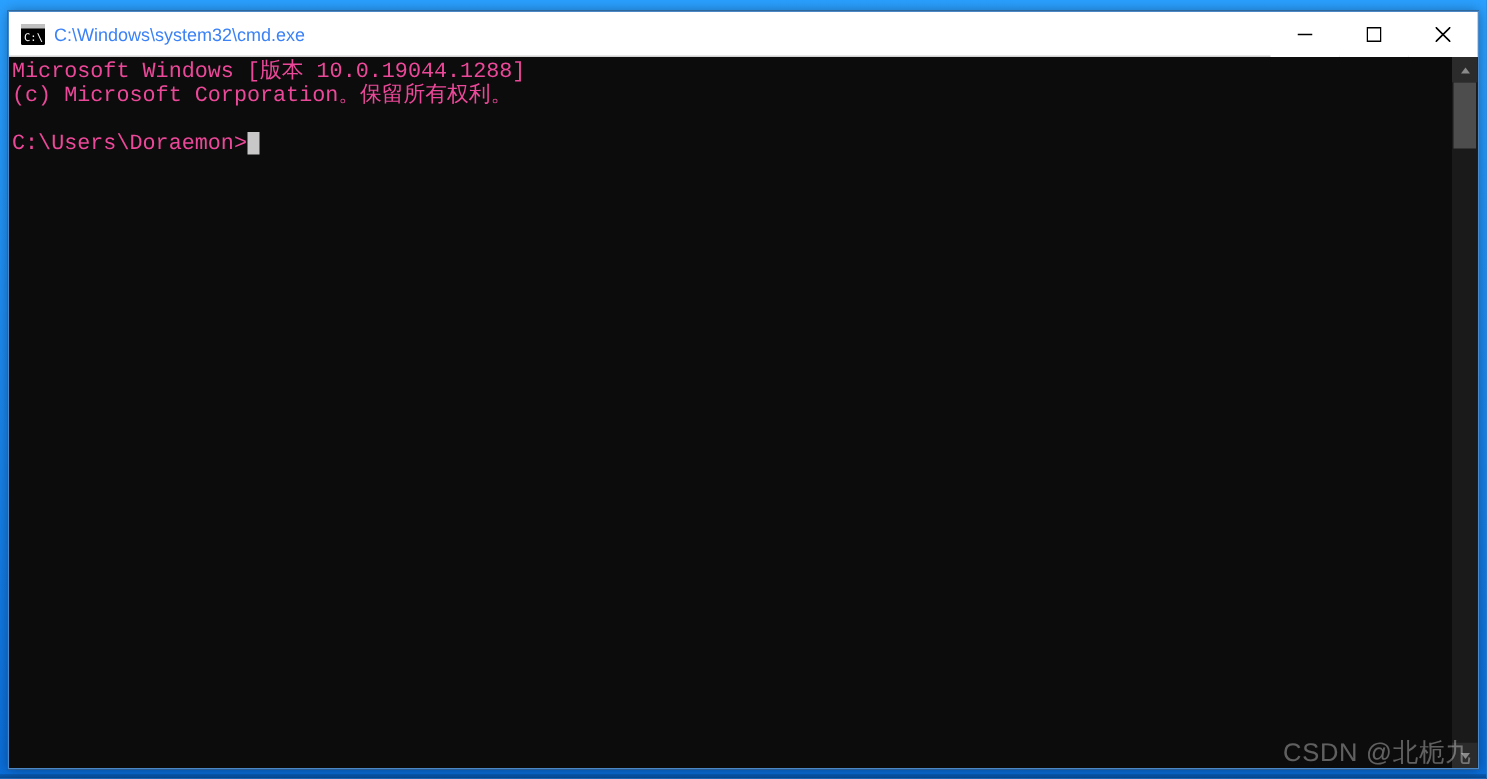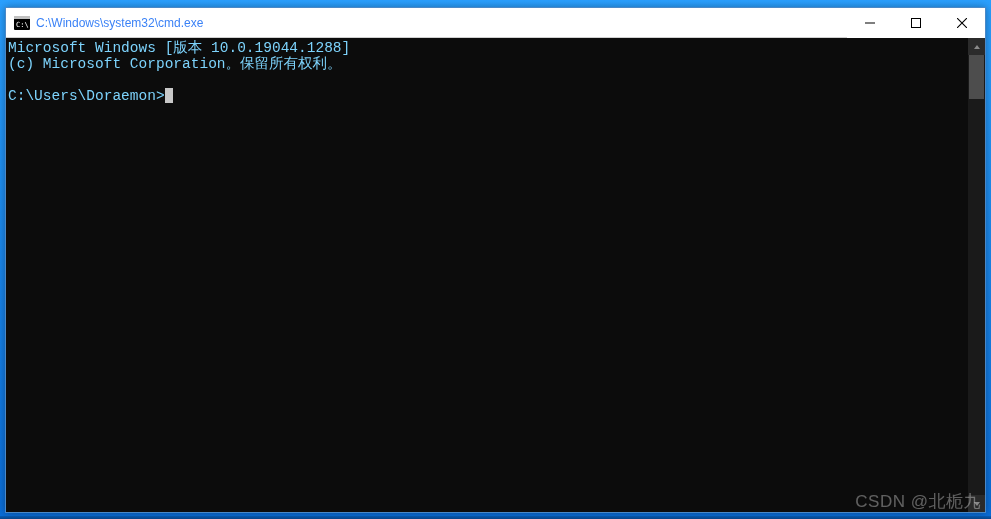--- a/index.html
+++ b/index.html
@@ -63,21 +63,21 @@
     .winbtn svg { width: 10px; height: 10px; }
     .client {
       flex: 1;
       display: flex;
       background: #0c0c0c;
       min-height: 0;
     }
     .terminal {
       flex: 1;
       padding: 2px 2px;
-      color: #7dd3fc;
+      color: #ec4899;
       font-family: "NSimSun", "SimSun", "Consolas", "Courier New", monospace;
       font-size: 14.5px;
       line-height: 16px;
       white-space: pre;
       overflow: hidden;
     }
     .scrollbar {
       width: 17px;
       background: #1a1a1a;
       display: flex; flex-direction: column;

